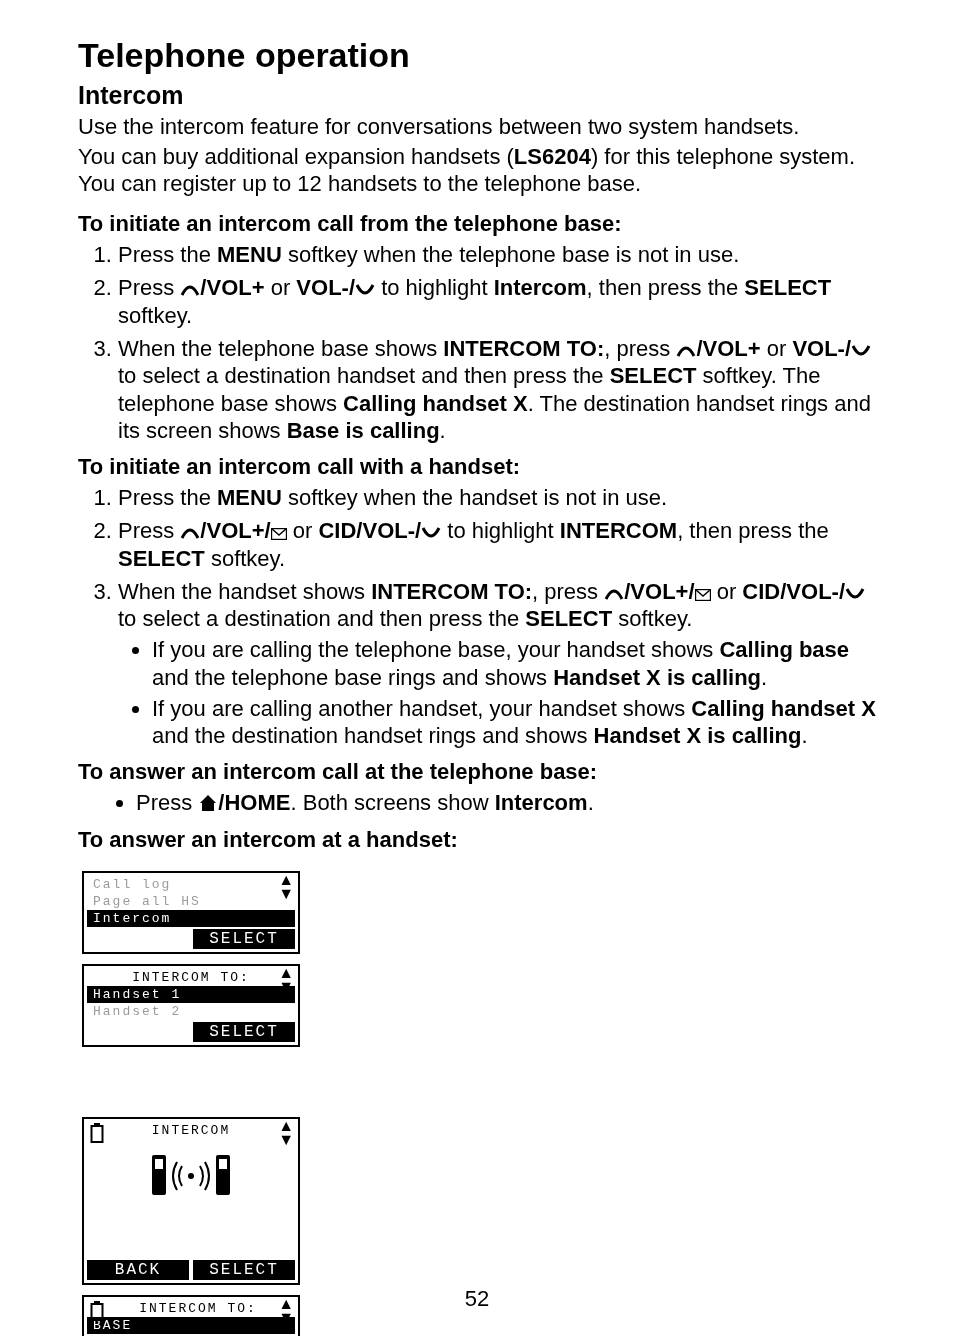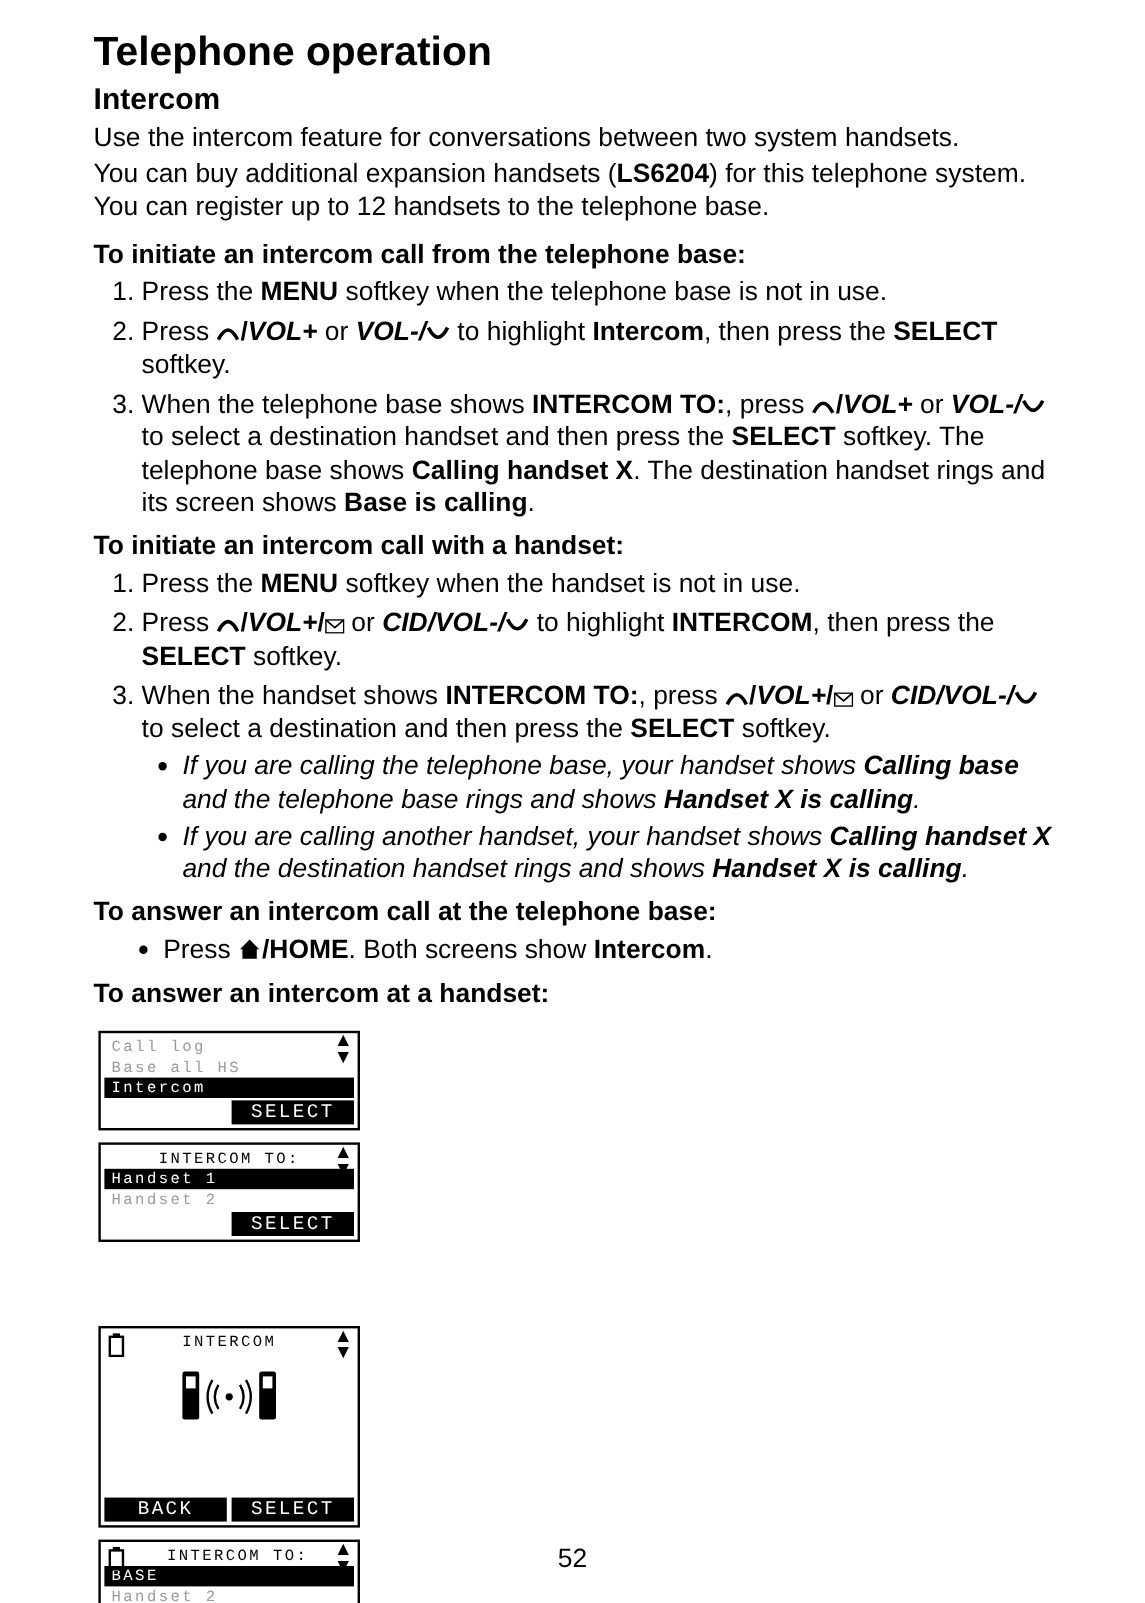--- a/index.html
+++ b/index.html
@@ -5,21 +5,21 @@
   html, body {
     margin: 0;
     padding: 0;
     background: #fff;
     width: 954px;
   }
   .page {
     width: 954px;
     height: 1336px;
     box-sizing: border-box;
-    padding: 24px 78px 0 78px;
+    padding: 36px 78px 0 78px;
     font-family: Arial, Helvetica, sans-serif;
     color: #000;
     position: relative;
   }
   .h1 {
     font-size: 34px;
     font-weight: bold;
     margin: 0 0 6px 0;
   }
   .h2 {
@@ -49,31 +49,30 @@
   ol.steps {
     margin: 0;
     padding-left: 40px;
     font-size: 22px;
   }
   ol.steps > li { margin-bottom: 6px; line-height: 1.24; }
   ul.sub {
     list-style: disc;
     margin: 4px 0 0 0;
     padding-left: 34px;
-    font-style: italic;
   }
   ul.sub > li { margin-bottom: 4px; line-height: 1.24; }
   ul.bullets {
     list-style: disc;
     margin: 0;
     padding-left: 22px;
     font-size: 22px;
   }
   ul.bullets > li { margin-bottom: 2px; line-height: 1.24; margin-left: 36px; }
-  .smallcaps { font-variant: small-caps; font-weight: bold; font-style: italic; }
+  .smallcaps { font-variant: small-caps; font-weight: bold; }
   .icon { display: inline-block; vertical-align: -2px; }
 
   
   .lcd {
     border: 2px solid #000;
     width: 218px;
     box-sizing: border-box;
     padding: 3px 3px 3px 3px;
     margin: 6px 0 10px auto;
     background: #fff;
@@ -219,21 +218,21 @@
 
       <div class="sub-h">To answer an intercom at a handset:</div>
 
     </div>
 
     <div class="right-col">
 
       <div class="lcd">
         <div class="scroll-ind">▲<br>▼</div>
         <div class="lcd-row">Call log</div>
-        <div class="lcd-row">Base all HS</div>
+        <div class="lcd-row">Page all HS</div>
         <div class="lcd-row hl">Intercom</div>
         <div class="lcd-softkeys">
           <div class="sk empty">.</div>
           <div class="sk">SELECT</div>
         </div>
       </div>
 
       <div class="lcd">
         <div class="scroll-ind">▲<br>▼</div>
         <div class="lcd-row center">INTERCOM TO:</div>

